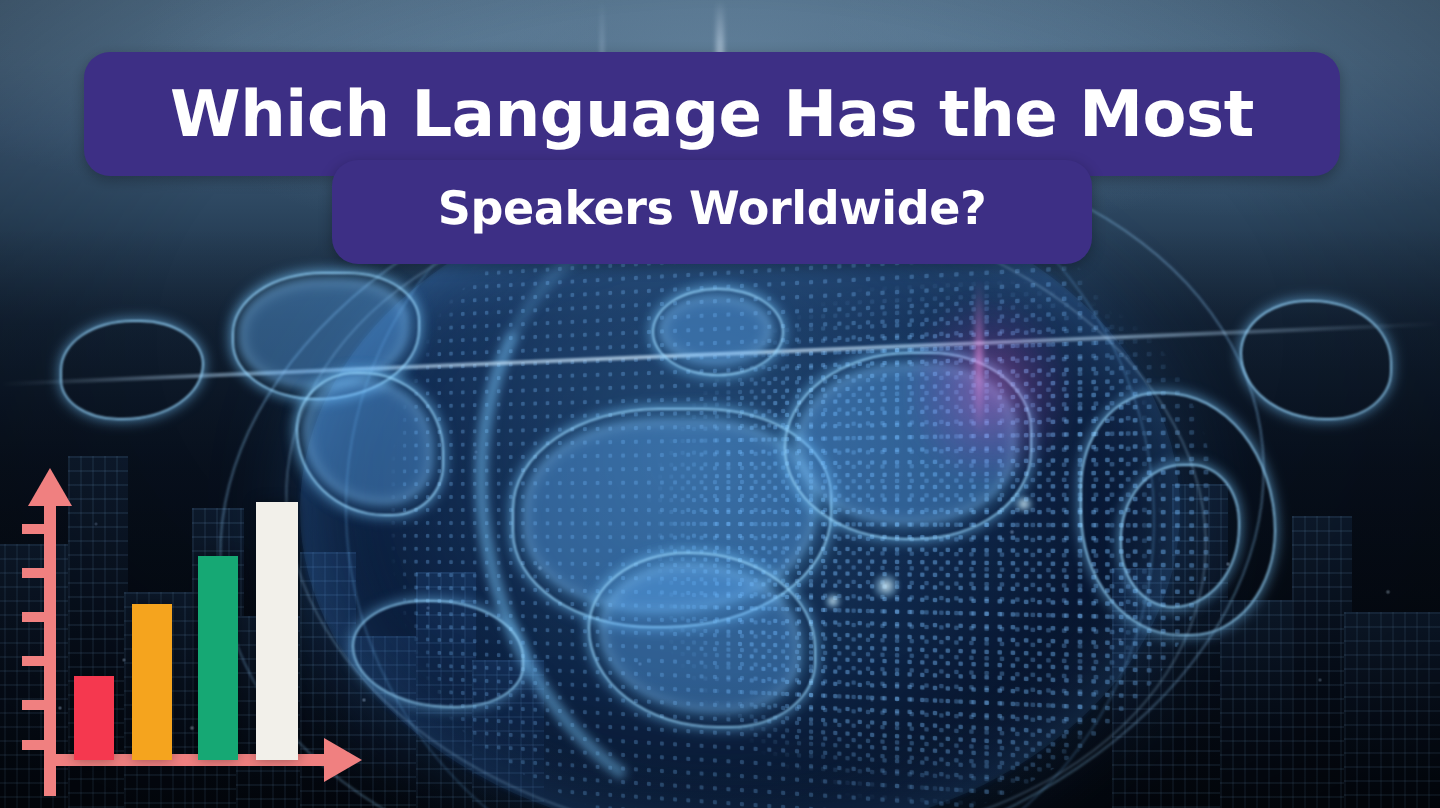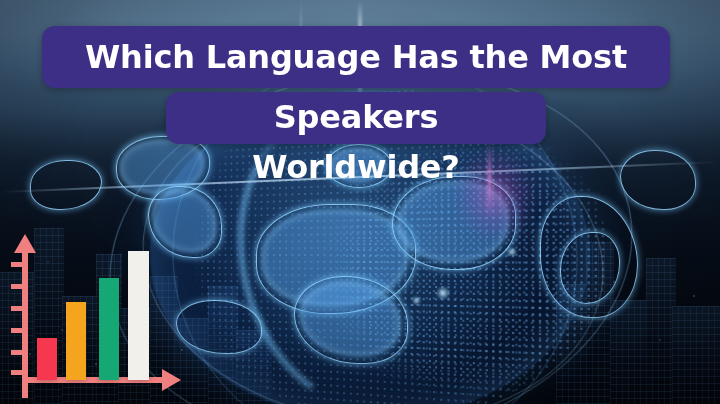--- a/index.html
+++ b/index.html
@@ -230,23 +230,22 @@
     line-height: 62px;
     font-size: 32px;
     border-radius: 13px;
   }
   .title-line.l2 {
     position: absolute;
     left: 166px; top: 80px;
     width: 380px;
     height: 52px;
     line-height: 50px;
-    font-size: 32px;
+    font-size: 23px;
     border-radius: 13px;
-    margin-top: 12px;
   }
 
   
   .chart {
     position: absolute;
     left: 0; top: 228px;
     width: 200px; height: 176px;
     z-index: 30;
   }
   .axis-line {

